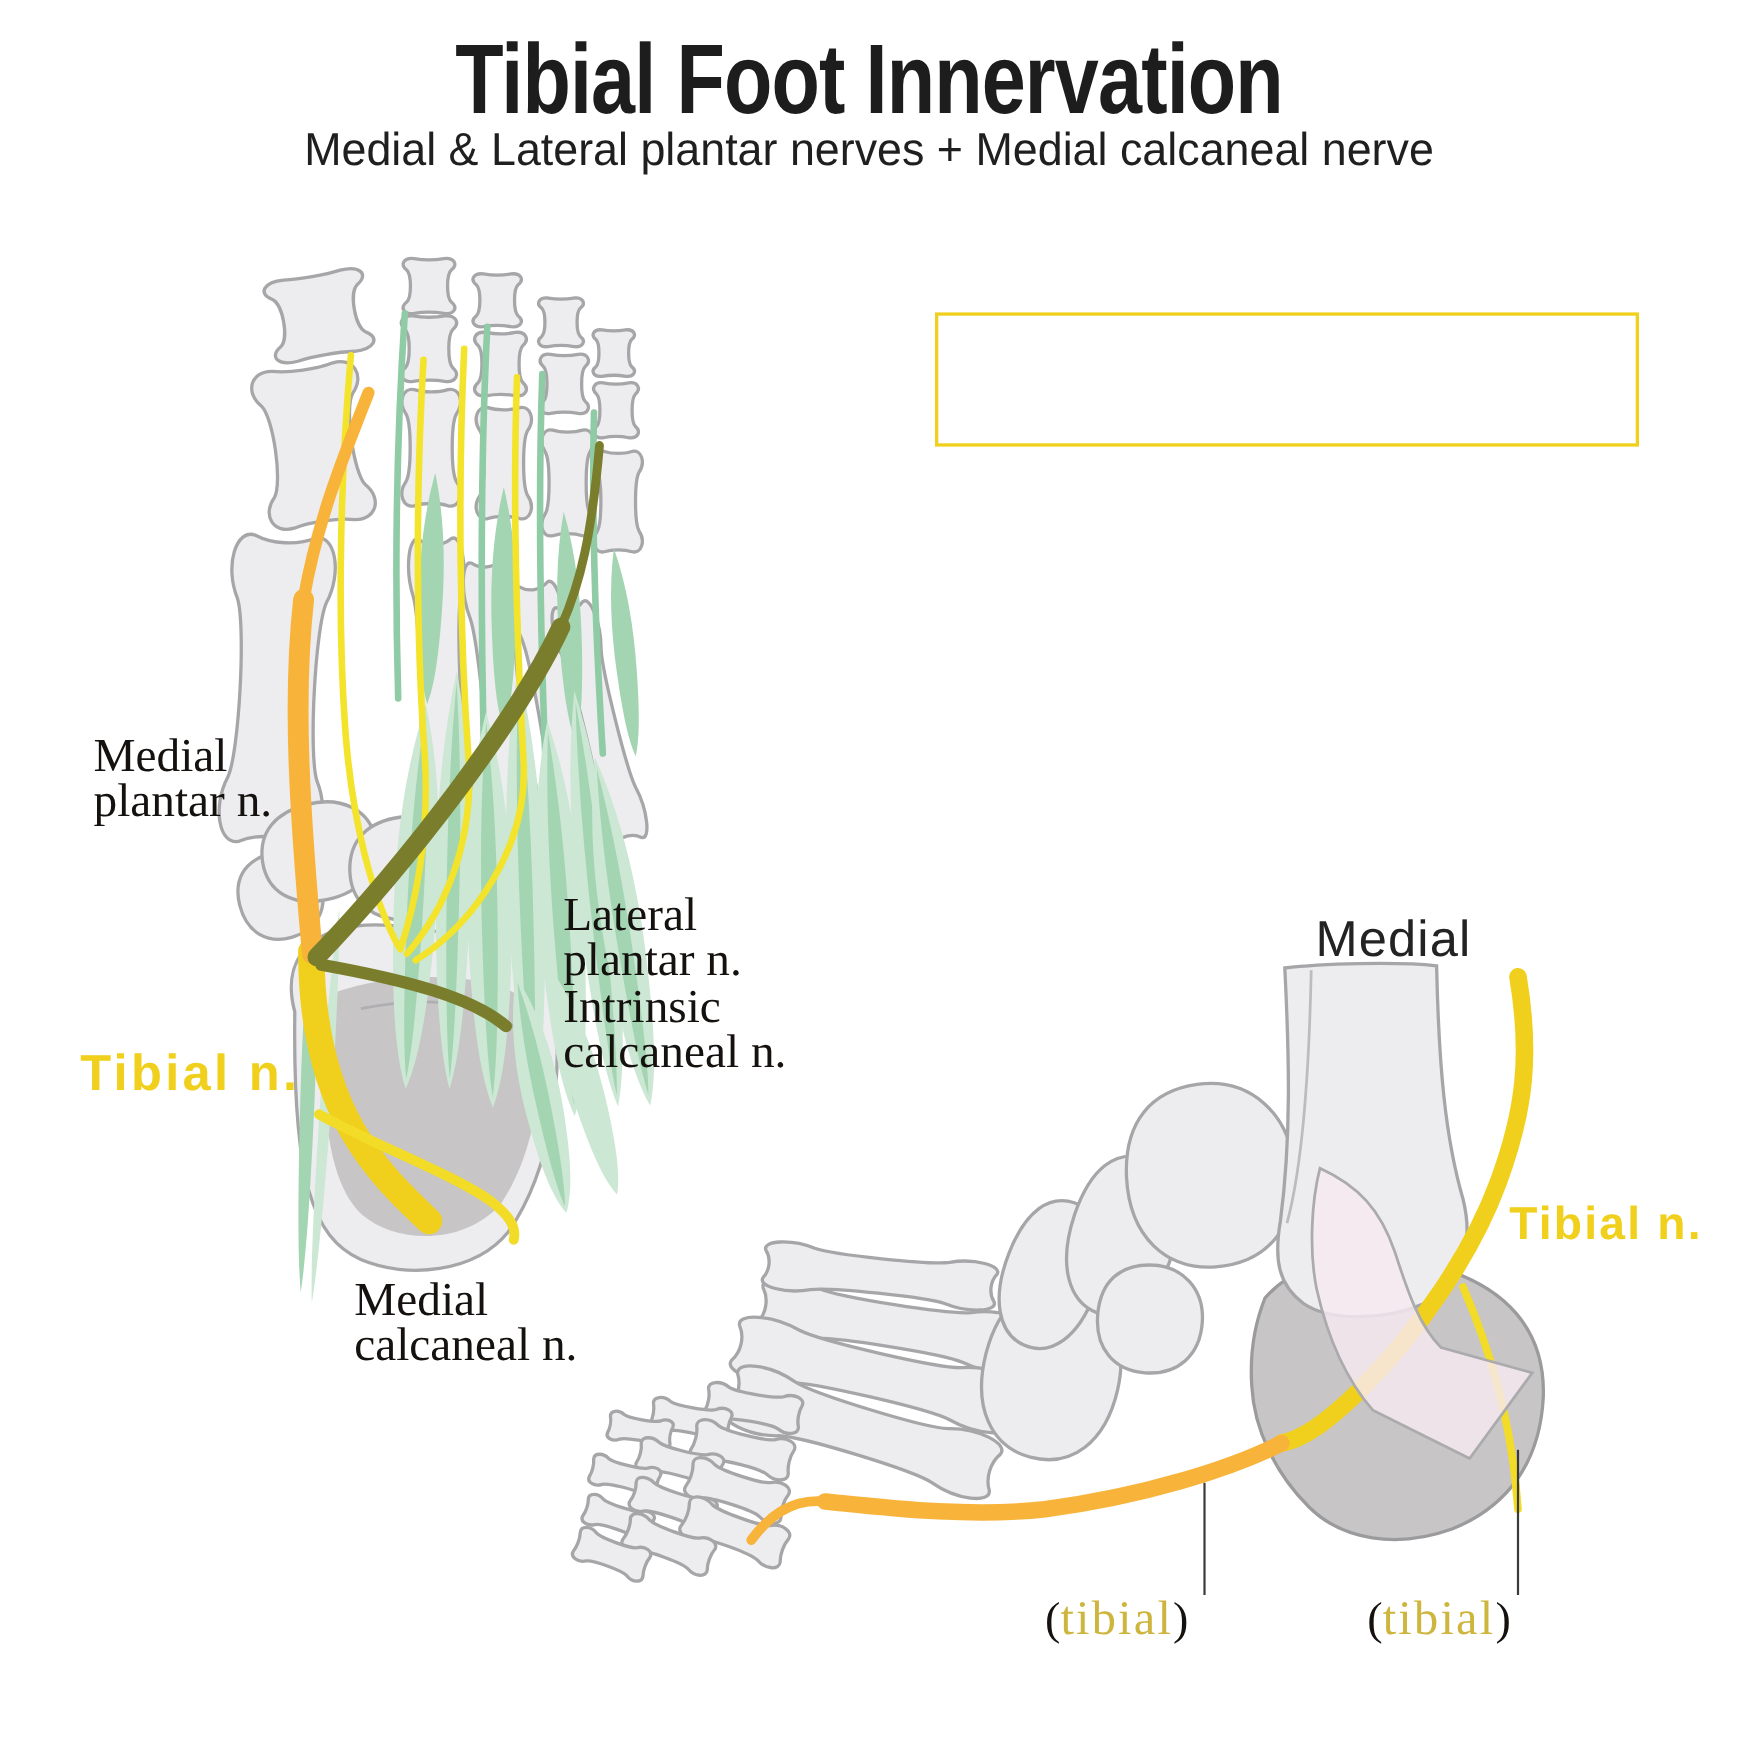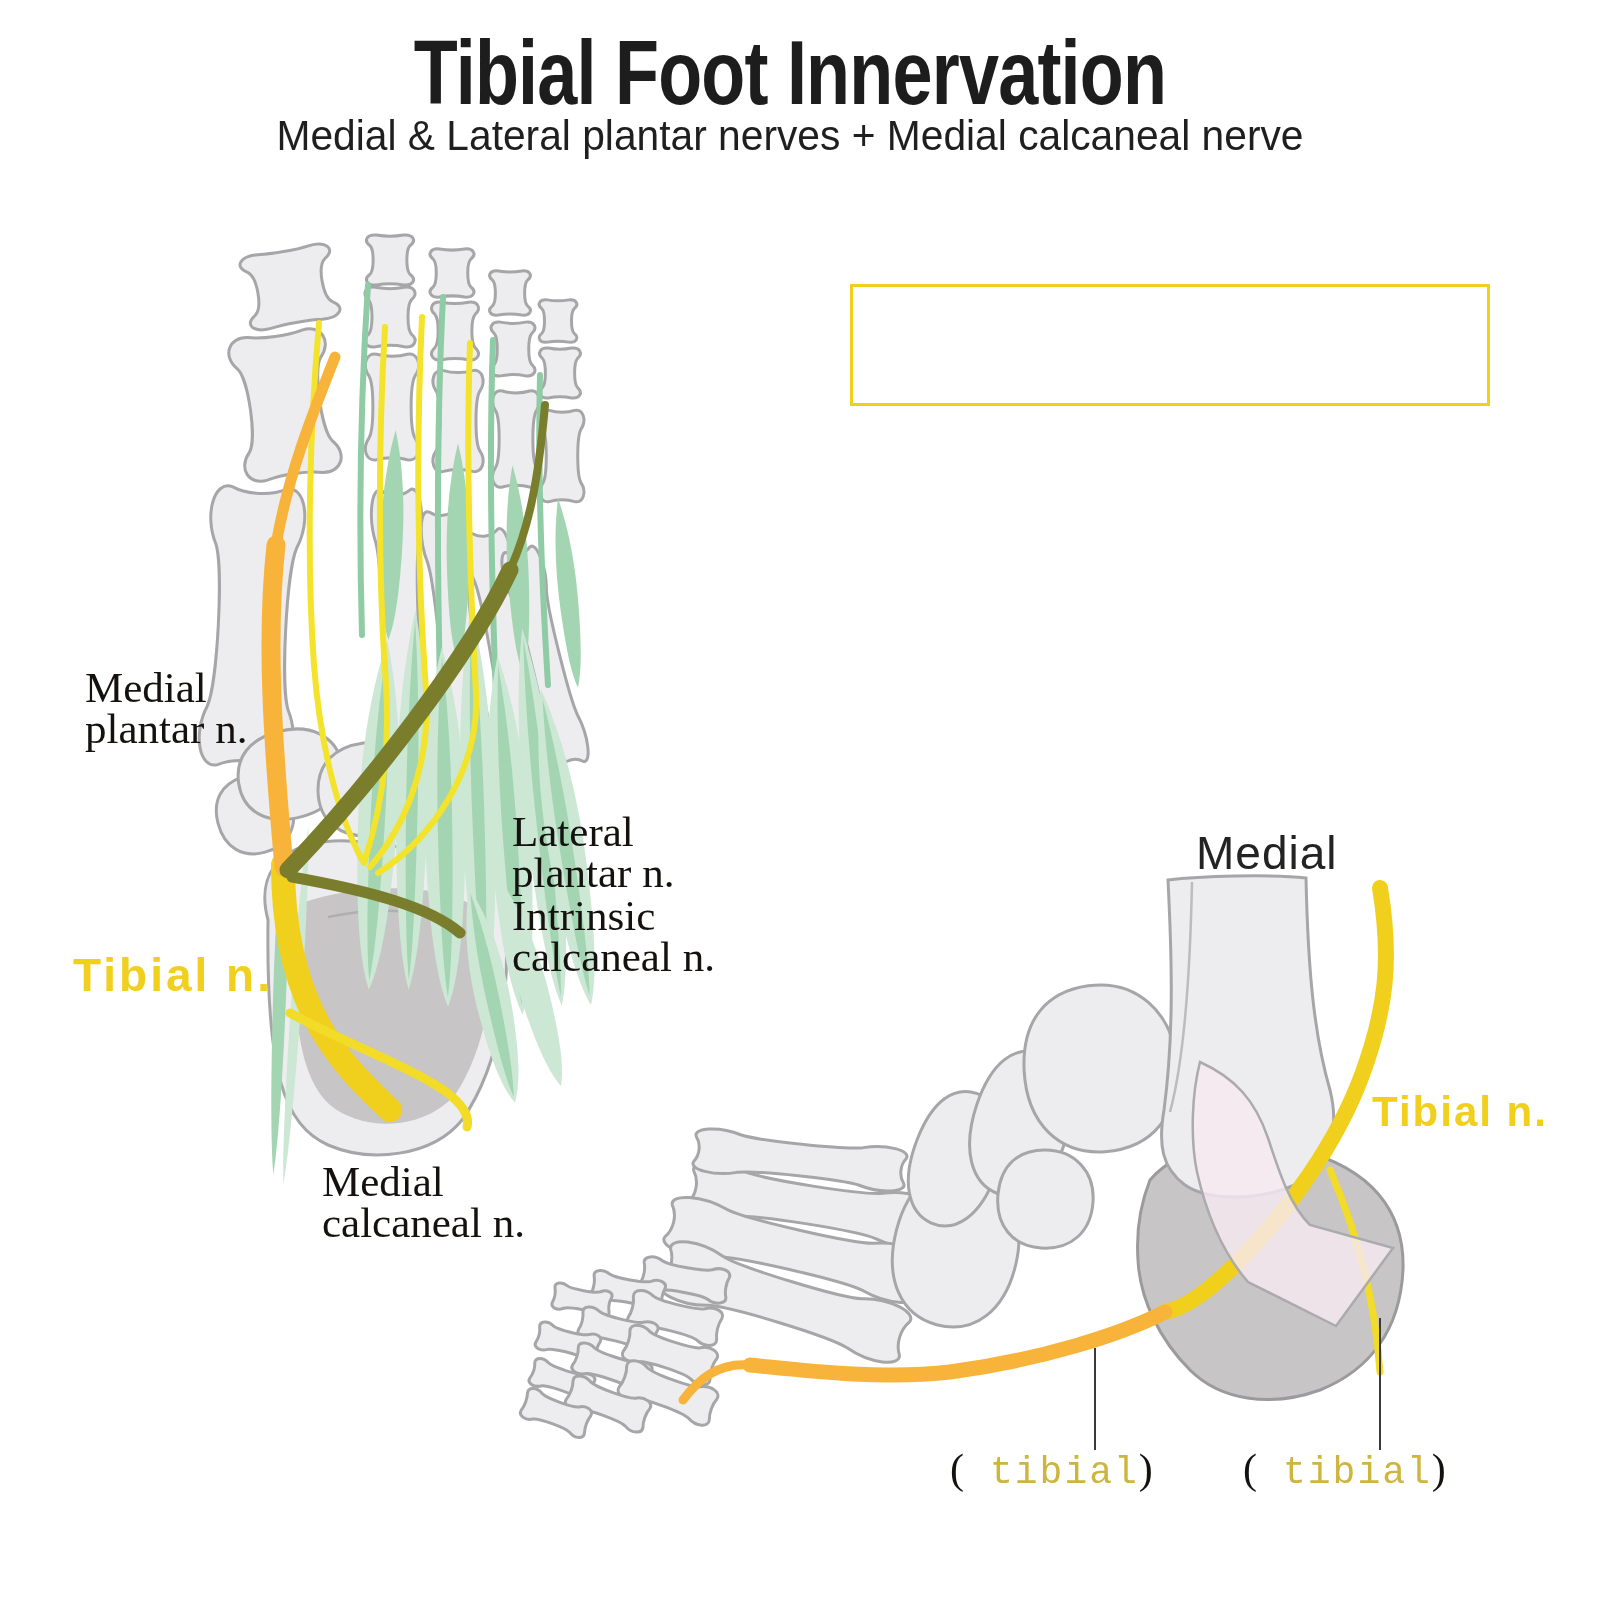--- a/index.html
+++ b/index.html
@@ -22,22 +22,22 @@
 
   
   .serif-label{font-family:"Liberation Serif",serif;font-size:43px;line-height:0.95;
          color:#14110f;white-space:nowrap;}
   .sans-label{font-family:"Liberation Sans",sans-serif;white-space:nowrap;}
   .tibial-label{font-size:46px;letter-spacing:3px;color:var(--accent-yellow);font-weight:700;}
   #medial-orient-label{font-size:46px;letter-spacing:1px;color:#232323;}
   #tibial-label-right{font-size:42px;letter-spacing:2px;}
 
   .branch-line .paren{font-family:"Liberation Serif",serif;font-size:42px;color:#14110f;}
-  .branch-line .gold{font-family:Liberation Mono, monospace;font-size:38px;
-         letter-spacing:2px;color:var(--label-gold);margin-left:26px;}
+  .branch-line .gold{font-family:Liberation Serif, serif;font-size:44px;
+         letter-spacing:2px;color:var(--label-gold);}
   .bottom-label{font-size:41px;}
   svg{position:absolute;overflow:visible;}
 </style>
 </head>
 <body>
 
 <div id="canvas">
 
   <div class="abs" id="title">Tibial Foot Innervation</div>
   <div class="abs" id="subtitle">Medial &amp; Lateral plantar nerves + Medial calcaneal nerve</div>

